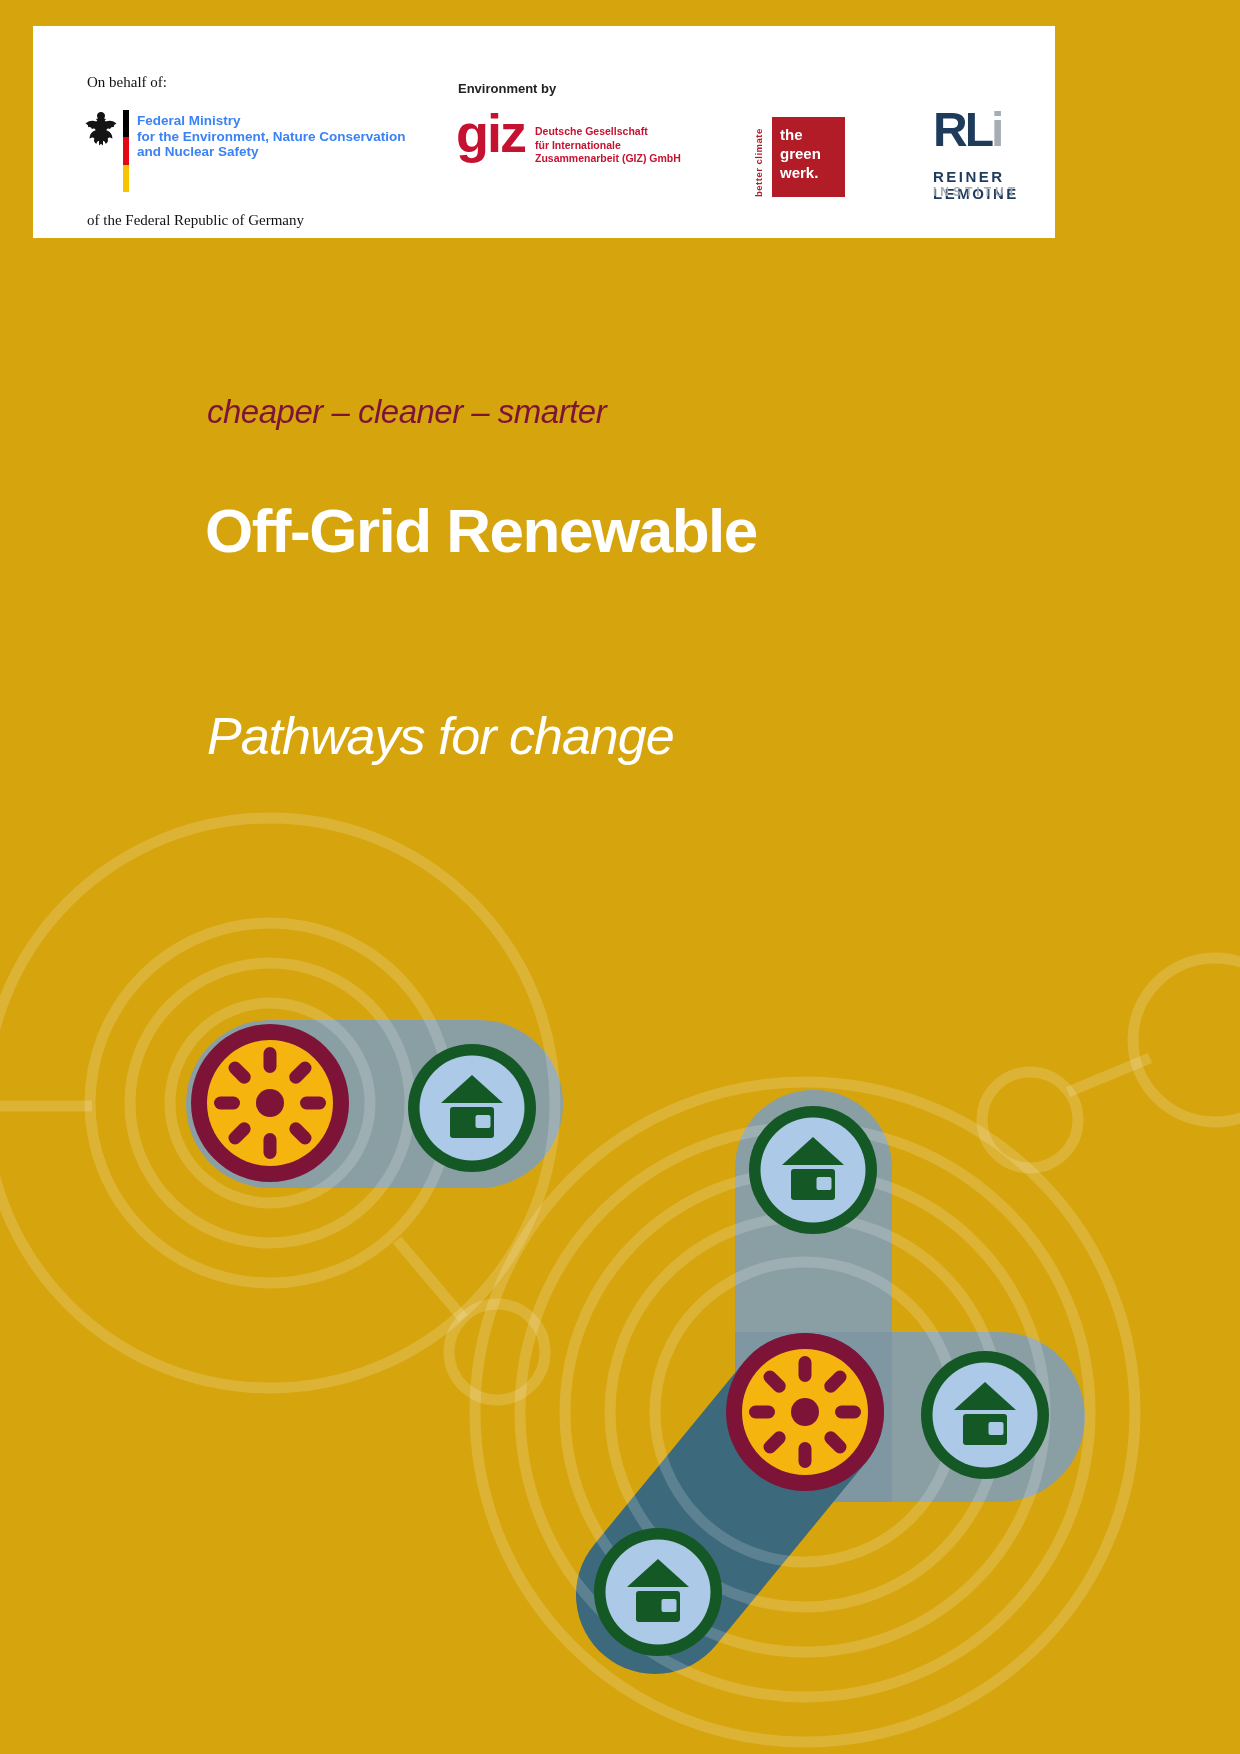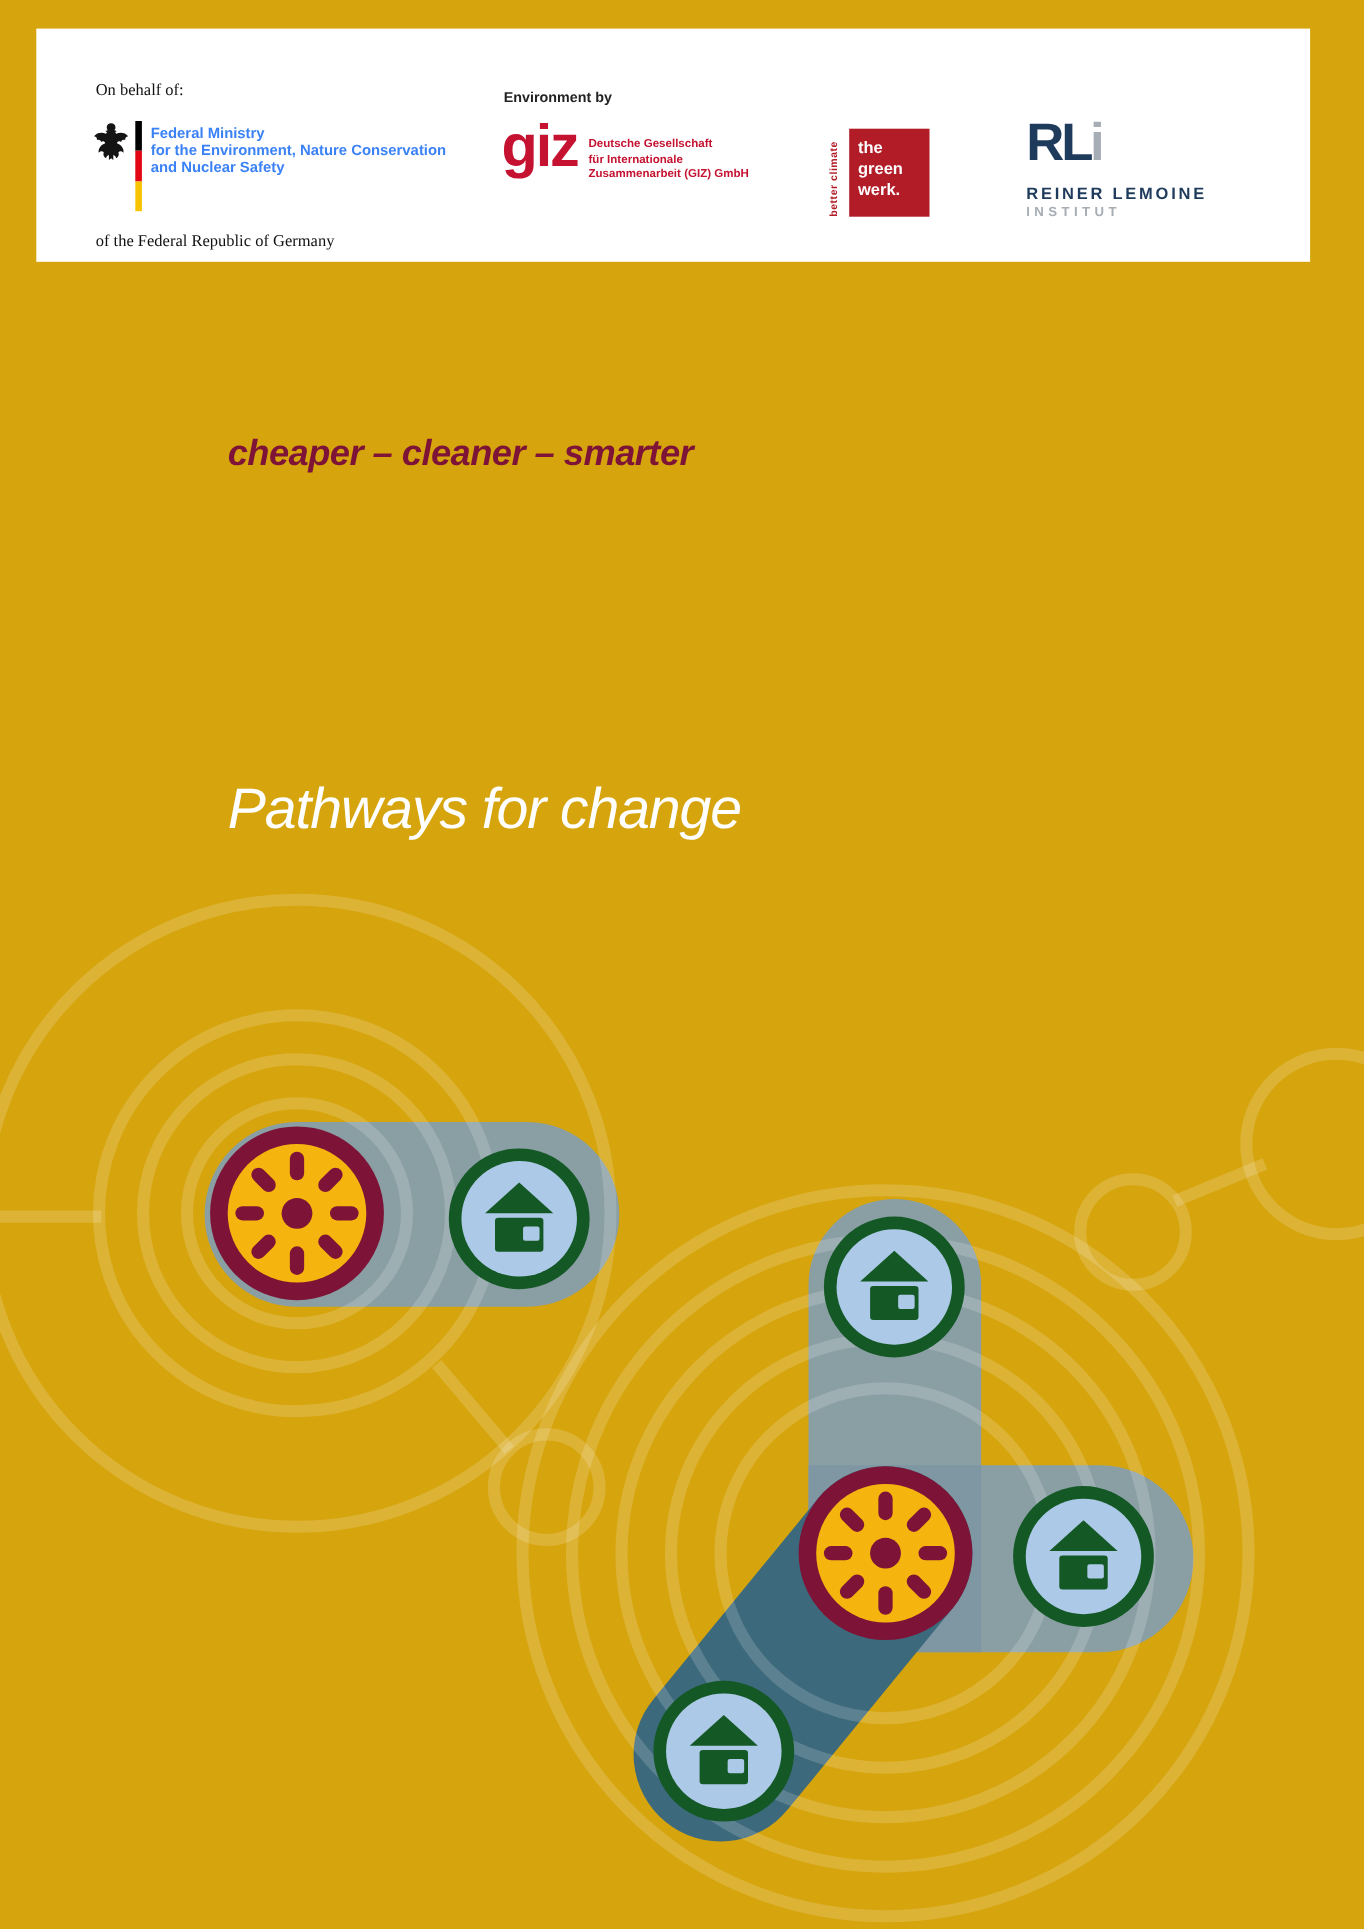--- a/index.html
+++ b/index.html
@@ -15,21 +15,21 @@
   .teal-pill{stroke:var(--c-teal,#3c697c);stroke-width:158;stroke-linecap:round;fill:none;}
   .ring{fill:none;stroke:var(--c-ring-faint,rgba(255,255,255,0.17));stroke-width:11;}
   .sun-ring{fill:var(--c-maroon,#7d1437);}
   .sun-fill{fill:var(--c-sun-yellow,#f6b40e);}
   .sun-ray{fill:var(--c-maroon,#7d1437);}
   .house-ring{fill:var(--c-house-green,#145826);}
   .house-fill{fill:var(--c-house-blue,#accae8);}
   .house-glyph{fill:var(--c-house-green,#145826);}
   
   .header-card{
-    position:absolute;left:33px;top:26px;width:1158px;height:212px;
+    position:absolute;left:33px;top:26px;width:1022px;height:212px;
     background:#ffffff;z-index:2;
   }
   .on-behalf{position:absolute;left:54px;top:48px;font-family:"Liberation Serif",serif;font-size:15px;color:#111;}
   .eagle{position:absolute;left:50px;top:84px;width:36px;height:42px;}
   .flag-stripe{position:absolute;left:90px;top:84px;width:6px;height:82px;display:flex;flex-direction:column;}
   .flag-stripe i{flex:1;display:block;}
   .flag-black{background:var(--c-flag-black,#000);}
   .flag-red{background:var(--c-flag-red,#e30613);}
   .flag-gold{background:var(--c-flag-gold,#f7c500);}
   .ministry-lines{position:absolute;left:104px;top:87px;font-size:13.5px;line-height:15.5px;color:#3b82f6;font-weight:700;}
@@ -49,21 +49,21 @@
     font-size:15px;line-height:19px;font-weight:700;padding:8px 0 5px 8px;
   }
   .rli-mark{position:absolute;left:900px;top:80px;font-size:48px;line-height:48px;font-weight:800;letter-spacing:-3px;color:var(--c-rli-navy,#1f3b5c);}
   .rli-mark .rli-i{color:var(--c-rli-gray,#a6adb4);}
   .rli-line1{position:absolute;left:900px;top:142px;font-size:15px;font-weight:700;letter-spacing:2.5px;color:var(--c-rli-navy,#1f3b5c);}
   .rli-line2{position:absolute;left:900px;top:159px;font-size:12px;font-weight:600;letter-spacing:4px;color:var(--c-rli-gray,#a6adb4);}
   
   .hero{position:absolute;left:0;top:0;width:100%;z-index:1;}
   .tagline{
     position:absolute;left:207px;top:393px;
-    font-size:33px;font-weight:700;font-style:italic;letter-spacing:-0.5px;
+    font-size:33px;font-weight:400;font-style:italic;letter-spacing:-0.5px;
     color:var(--c-maroon,#7d1437);
   }
   .title{
     position:absolute;left:205px;top:483px;margin:0;
     font-size:62px;line-height:96px;font-weight:700;letter-spacing:-1.5px;
     color:var(--c-white,#fff);
   }
   .subtitle{
     position:absolute;left:207px;top:706px;
     font-size:52px;font-weight:400;font-style:italic;letter-spacing:-1px;
@@ -192,15 +192,16 @@
   </div>
 
   <div class="rli-mark"><span>RL</span><span class="rli-i">i</span></div>
   <div class="rli-line1">REINER LEMOINE</div>
   <div class="rli-line2">INSTITUT</div>
 </div>
 
 <div class="hero">
   <div class="tagline">cheaper – cleaner – smarter</div>
   <h1 class="title">
+    <div>Off-Grid Renewable</div>
   </h1>
   <div class="subtitle">Pathways for change</div>
 </div>
 
 </body></html>

